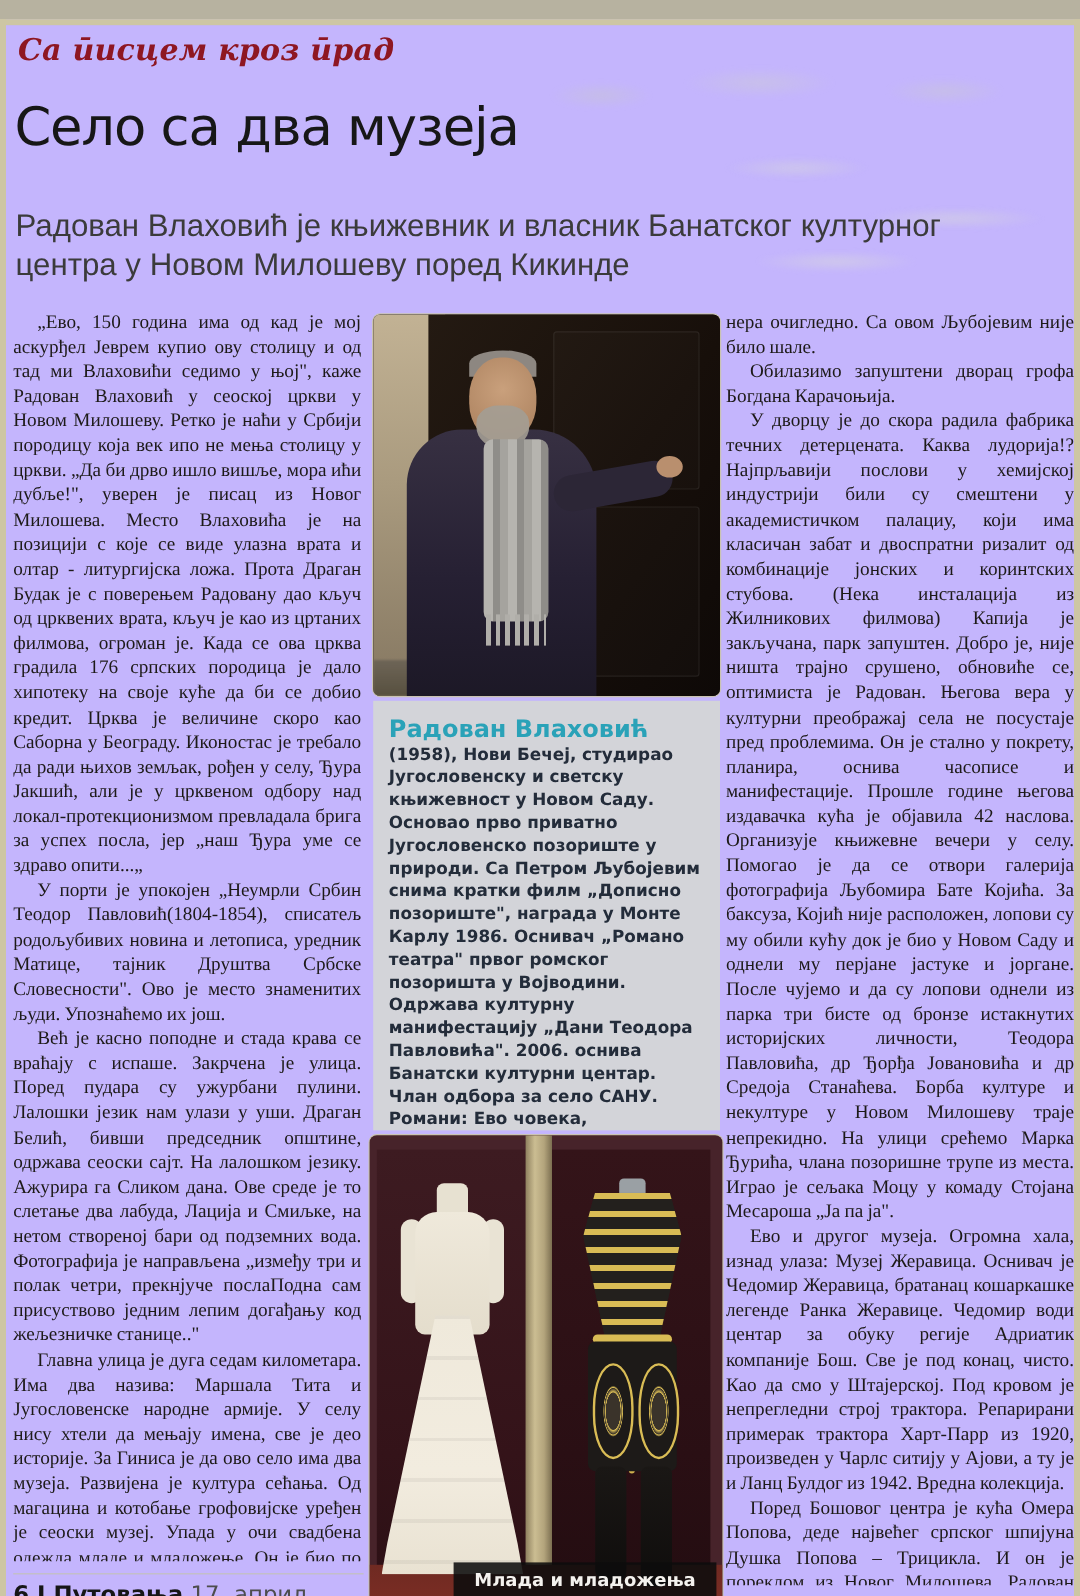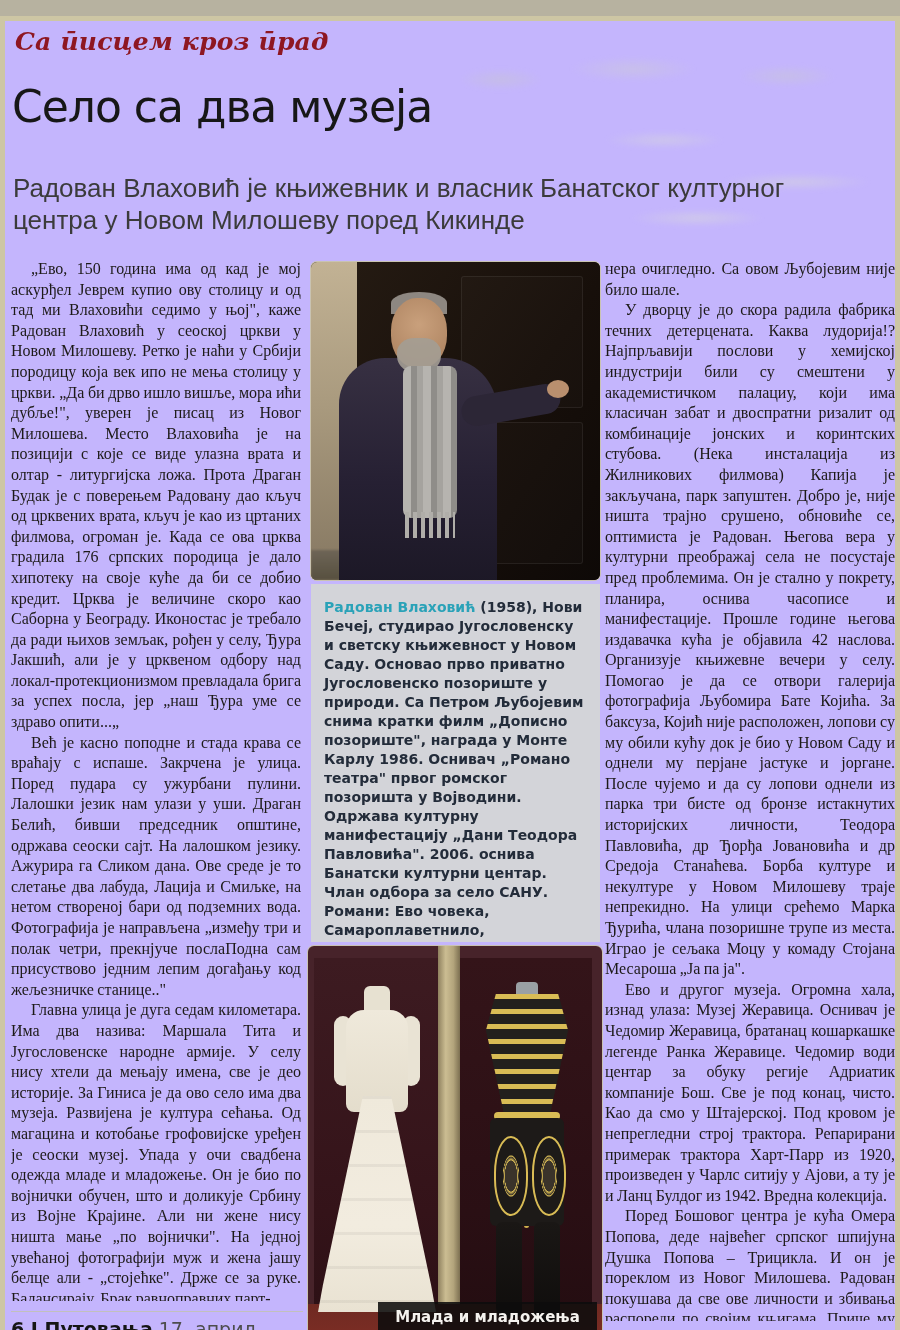--- a/index.html
+++ b/index.html
@@ -129,41 +129,42 @@
     background:linear-gradient(180deg,#1a1715 0%, #0f0d0c 100%); border-radius:6px 6px 10px 8px;}
   .p2-caption{position:absolute; left:70px; right:5px; bottom:7px; height:29px;
     background:rgba(12,12,12,.88); color:#f4f2ee; display:flex; align-items:center; justify-content:center;
     font-family:"DejaVu Sans", sans-serif; font-weight:bold; font-size:15px;}
 
   
   .bio{position:absolute; left:306px; top:563px; width:289px; height:358px;
     background:#d3d4d9; box-sizing:border-box; padding:14px 13px;
     font-family:"DejaVu Sans", sans-serif; font-weight:bold;
     font-size:14px; line-height:19px; color:#232c3a; overflow:hidden;}
-  .bio-name{color:#2aa2b8; font-size:14px;}
+  .bio-name{color:#2aa2b8; font-size:20px;}
 
   .footer{position:absolute; left:6px; top:1290px; width:292px;
     border-top:1px solid #c2c0bc; padding-top:6px;
     font-family:"DejaVu Sans", sans-serif; font-size:19px; color:#4d4d4d;}
   .footer b{color:#161616;}
 </style>
 </head>
 <body>
 
 <div class="page">
 
   <div class="smudge smudge1"></div>
   <div class="smudge smudge2"></div>
 
   <div class="kicker">Са ӣисцем кроз ӣрад</div>
   <h1 class="headline" style="margin:0;">Село са два музеја</h1>
   <div class="subtitle">Радован Влаховић је књижевник и власник Банатског културног центра у Новом Милошеву поред Кикинде</div>
 
   <div class="col col-left">
     <p>„Ево, 150 година има од кад је мој аскурђел Јеврем купио ову столицу и од тад ми Влаховићи седимо у њој", каже Радован Влаховић у сеоској цркви у Новом Милошеву. Ретко је наћи у Србији породицу која век ипо не мења столицу у цркви. „Да би дрво ишло вишље, мора ићи дубље!", уверен је писац из Новог Милошева. Место Влаховића је на позицији с које се виде улазна врата и олтар - литургијска ложа. Прота Драган Будак је с поверењем Радовану дао кључ од црквених врата, кључ је као из цртаних филмова, огроман је. Када се ова црква градила 176 српских породица је дало хипотеку на своје куће да би се добио кредит. Црква је величине скоро као Саборна у Београду. Иконостас је требало да ради њихов земљак, рођен у селу, Ђура Јакшић, али је у црквеном одбору над локал-протекционизмом превладала брига за успех посла, јер „наш Ђура уме се здраво опити...„</p>
+    <p>У порти је упокојен „Неумрли Србин Теодор Павловић(1804-1854), списатељ родољубивих новина и летописа, уредник Матице, тајник Друштва Србске Словесности". Ово је место знаменитих људи. Упознаћемо их још.</p>
     <p>Већ је касно поподне и стада крава се враћају с испаше. Закрчена је улица. Поред пудара су ужурбани пулини. Лалошки језик нам улази у уши. Драган Белић, бивши председник општине, одржава сеоски сајт. На лалошком језику. Ажурира га Сликом дана. Ове среде је то слетање два лабуда, Лација и Смиљке, на нетом створеној бари од подземних вода. Фотографија је направљена „између три и полак четри, прекнјуче послаПодна сам присуствово једним лепим догађању код жељезничке станице.."</p>
     <p>Главна улица је дуга седам километара. Има два назива: Маршала Тита и Југословенске народне армије. У селу нису хтели да мењају имена, све је део историје. За Гиниса је да ово село има два музеја. Развијена је култура сећања. Од магацина и котобање грофовијске уређен је сеоски музеј. Упада у очи свадбена одежда младе и младожење. Он је био по војнички обучен, што и доликује Србину из Војне Крајине. Али ни жене нису ништа мање „по војнички". На једној увећаној фотографији муж и жена јашу белце али - „стојећке". Држе се за руке. Балансирају. Брак равноправних парт-</p>
   </div>
 
   <div class="photo photo1">
     <div class="p1-stone"></div>
     <div class="p1-door"></div>
     <div class="p1-panel" style="left:150px; top:14px; width:120px; height:130px;"></div>
     <div class="p1-panel" style="left:150px; top:160px; width:120px; height:140px;"></div>
     <div class="p1-ground"></div>
@@ -198,20 +199,21 @@
     <div class="p2-trousers"></div>
     <div class="p2-patchL"></div>
     <div class="p2-patchR"></div>
     <div class="p2-bootL"></div>
     <div class="p2-bootR"></div>
     <div class="p2-caption">Млада и младожења</div>
   </div>
 
   <div class="col col-right">
     <p class="noindent">нера очигледно. Са овом Љубојевим није било шале.</p>
+    <p>Обилазимо запуштени дворац грофа Богдана Карачоњија.</p>
     <p>У дворцу је до скора радила фабрика течних детерцената. Каква лудорија!? Најпрљавији послови у хемијској индустрији били су смештени у академистичком палациу, који има класичан забат и двоспратни ризалит од комбинације јонских и коринтских стубова. (Нека инсталација из Жилникових филмова) Капија је закључана, парк запуштен. Добро је, није ништа трајно срушено, обновиће се, оптимиста је Радован. Његова вера у културни преображај села не посустаје пред проблемима. Он је стално у покрету, планира, оснива часописе и манифестације. Прошле године његова издавачка кућа је објавила 42 наслова. Организује књижевне вечери у селу. Помогао је да се отвори галерија фотографија Љубомира Бате Којића. За баксуза, Којић није расположен, лопови су му обили кућу док је био у Новом Саду и однели му перјане јастуке и јоргане. После чујемо и да су лопови однели из парка три бисте од бронзе истакнутих историјских личности, Теодора Павловића, др Ђорђа Јовановића и др Средоја Станаћева. Борба културе и некултуре у Новом Милошеву траје непрекидно. На улици срећемо Марка Ђурића, члана позоришне трупе из места. Играо је сељака Моцу у комаду Стојана Месароша „Ја па ја".</p>
     <p>Ево и другог музеја. Огромна хала, изнад улаза: Музеј Жеравица. Оснивач је Чедомир Жеравица, братанац кошаркашке легенде Ранка Жеравице. Чедомир води центар за обуку регије Адриатик компаније Бош. Све је под конац, чисто. Као да смо у Штајерској. Под кровом је непрегледни строј трактора. Репарирани примерак трактора Харт-Парр из 1920, произведен у Чарлс ситију у Ајови, а ту је и Ланц Булдог из 1942. Вредна колекција.</p>
     <p>Поред Бошовог центра је кућа Омера Попова, деде највећег српског шпијуна Душка Попова – Трицикла. И он је пореклом из Новог Милошева. Радован покушава да све ове личности и збивања распореди по својим књигама. Приче му беже из корица, као дим из куће.</p>
 
   </div>
 
   <div class="footer">
     <b>6 I Путовања</b>
     <span>17. април 2013.</span>
   </div>

